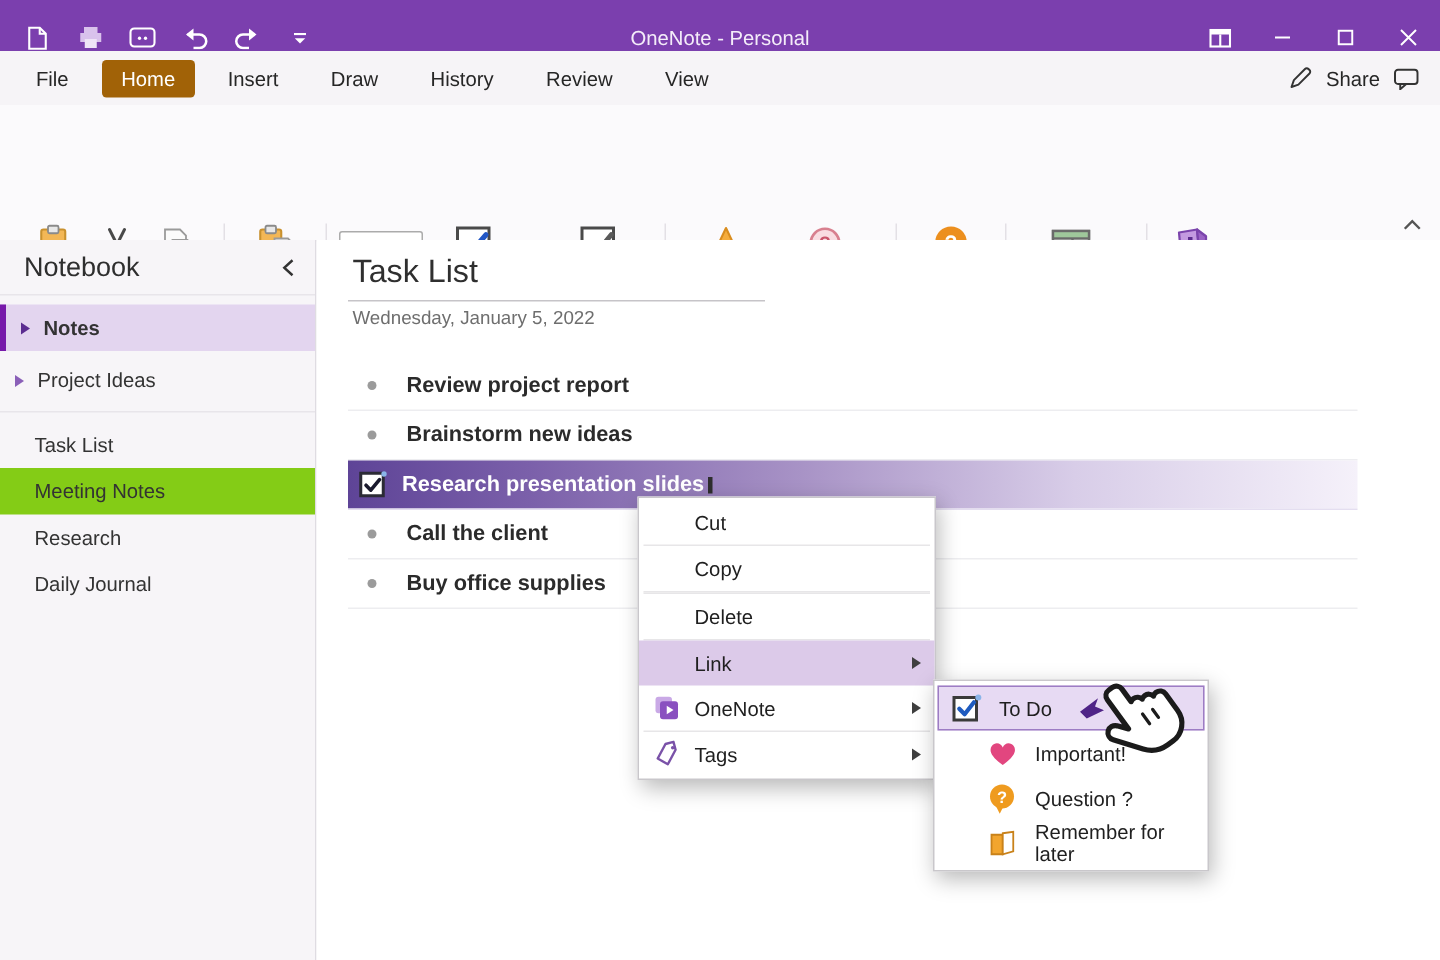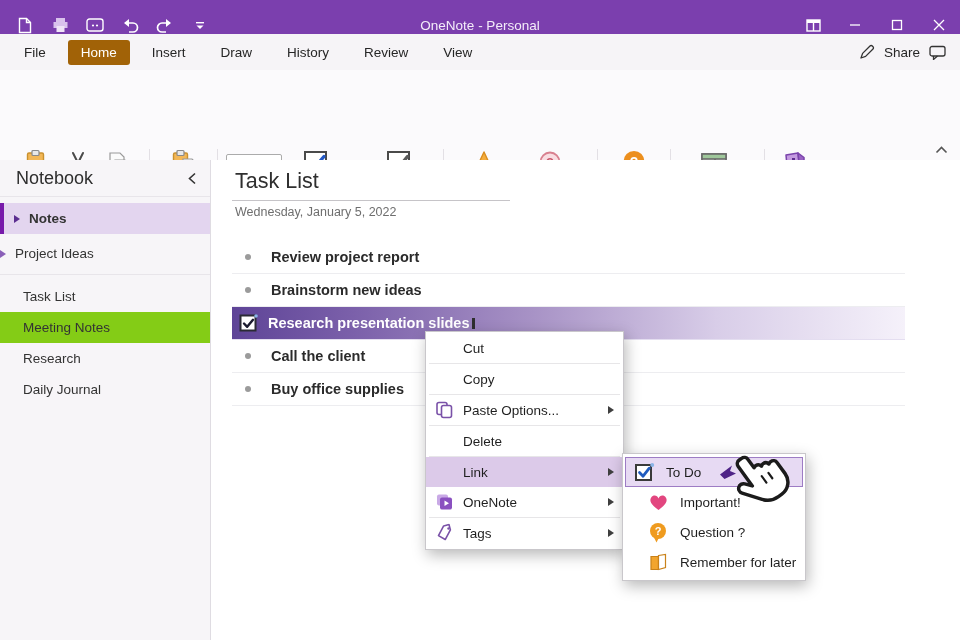--- a/index.html
+++ b/index.html
@@ -38,21 +38,21 @@
            background:#fff;display:flex;align-items:center;justify-content:center;gap:6px;
            font-size:12.5px;color:#5f5f5f;border-radius:2px;}
   .ribbon-collapse{position:absolute;right:12px;bottom:6px;}
 
   
   .sidebar{position:absolute;left:0;top:160px;width:211px;height:480px;background:#f7f5f8;
            border-right:1px solid #dfdce2;box-sizing:border-box;font-size:13.5px;color:#333;}
   .nb-header{height:36px;display:flex;align-items:center;padding:0 14px 0 16px;font-size:18px;color:#2e2e2e;}
   .nb-header .sp{flex:1;}
   .side-hr{height:1px;background:#e8e5ea;}
-  .sec-row{height:31px;display:flex;align-items:center;position:relative;}
+  .sec-row{height:31px;display:flex;align-items:center;padding-left:10px;position:relative;}
   .sec-row .tri{width:0;height:0;border-top:4.5px solid transparent;border-bottom:4.5px solid transparent;
                 border-left:6px solid #5b2d90;margin-right:9px;}
   .sec-row.sel{background:#e3d5ef;font-weight:bold;}
   .sec-row.sel::before{content:"";position:absolute;left:0;top:0;bottom:0;width:4px;background:#7719aa;}
   .sec-row.sel{padding-left:14px;}
   .page-row{height:31px;display:flex;align-items:center;padding-left:23px;}
   .page-row.sel{background:#84cc16;}
 
   .main{position:absolute;left:211px;top:160px;width:749px;height:480px;background:#fff;}
   .pg-title{position:absolute;left:24px;top:9px;font-size:21.5px;color:#2f2f2f;}
@@ -74,21 +74,21 @@
   .ctx-item.hl{background:#dccae9;}
   .ctx-icn{position:absolute;left:9px;top:50%;transform:translateY(-50%);}
   .ctx-arrow{position:absolute;right:9px;top:50%;transform:translateY(-50%);
              width:0;height:0;border-top:4.5px solid transparent;border-bottom:4.5px solid transparent;
              border-left:6px solid #3f3f3f;}
   .ctx-sep{height:1px;background:#e7e6e8;margin:0 3px;}
 
   
   .sub{position:absolute;left:622px;top:453px;width:182px;background:#fff;border:1px solid #c9c7cb;
        box-shadow:2px 5px 14px rgba(0,0,0,.28);z-index:11;font-size:13.5px;color:#1f1f1f;padding:3px 0;}
-  .sub-item{height:30px;display:flex;align-items:center;padding-left:25px;gap:11px;box-sizing:border-box;}
+  .sub-item{height:30px;display:flex;align-items:center;padding-left:10px;gap:11px;box-sizing:border-box;margin-left:25px;}
   .sub-item.hl{background:#e7daf3;border:1px solid #9d7cc4;margin:0 2px;padding-left:8px;}
   .flag{margin-left:7px;}
 
   .hand-cursor{position:absolute;left:721px;top:461px;z-index:12;transform:rotate(-36deg);
                transform-origin:12px 4px;}
 </style>
 </head>
 <body>
 
 <div id="app">
@@ -445,30 +445,20 @@
 
   <div class="ctx">
     <div class="ctx-item">
         <span>Cut</span>
       </div>
     <div class="ctx-sep"></div>
     <div class="ctx-item">
         <span>Copy</span>
       </div>
     <div class="ctx-sep"></div>
-    <div class="ctx-item">
-      <span class="ctx-icn">
-          <svg width="19" height="19" viewBox="0 0 19 19">
-            <rect x="2" y="2" width="10" height="12" rx="2" fill="#fff" stroke="#7a52a8" stroke-width="1.6"></rect>
-            <rect x="6.5" y="5" width="10" height="12" rx="2" fill="#fff" stroke="#7a52a8" stroke-width="1.6"></rect>
-          </svg>
-        </span>
-      <span>Paste Options...</span>
-      <span class="ctx-arrow"></span>
-    </div>
     <div class="ctx-sep"></div>
     <div class="ctx-item">
         <span>Delete</span>
       </div>
     <div class="ctx-sep"></div>
     <div class="ctx-item hl">
       <span>Link</span>
       <span class="ctx-arrow"></span>
     </div>
     <div class="ctx-item">

